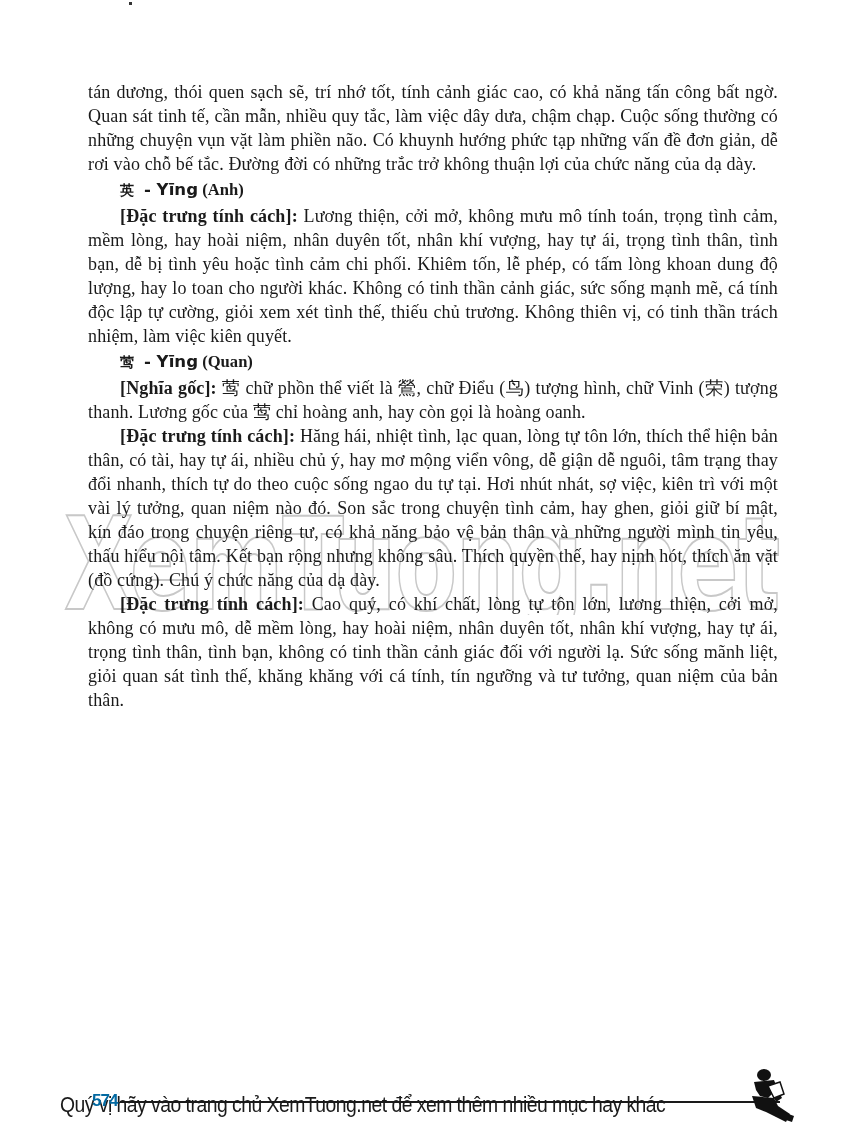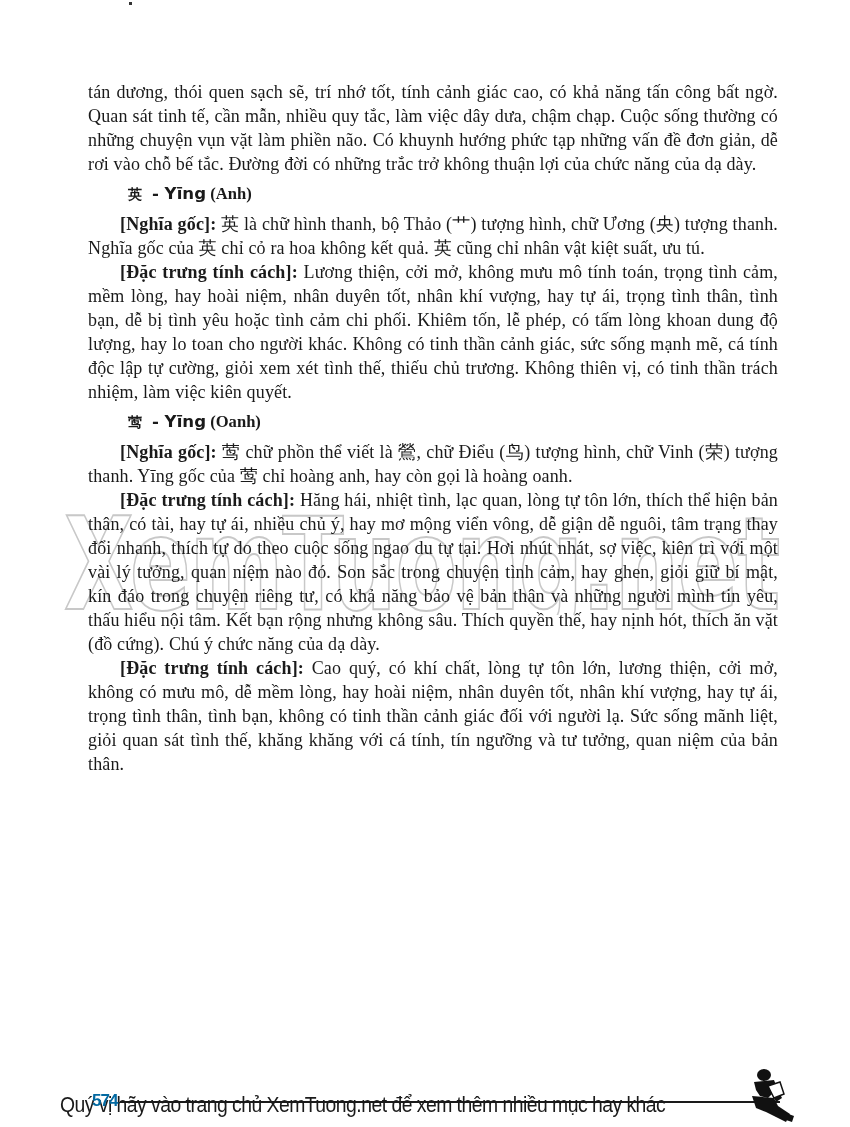--- a/index.html
+++ b/index.html
@@ -53,22 +53,22 @@
       line-height: 24px;
       text-align: justify;
       text-align-last: left;
       margin: 0;
       font-family: "Liberation Serif", "DejaVu Serif", serif;
       letter-spacing: 0.15px;
     }
     .indent { text-indent: 32px; }
     .head {
       font-size: 16.6px;
-      line-height: 20px;
-      margin: 8px;
+      line-height: 28px;
+      margin: 0;
       padding-left: 32px;
       font-family: "Liberation Serif", "DejaVu Serif", serif;
     }
     .head .hanzi { font-weight: bold; font-family: "DejaVu Sans", sans-serif; font-size: 14px; }
     .head .pinyin { font-weight: bold; font-family: "DejaVu Sans", "Liberation Sans", sans-serif; }
     .head .viet { font-weight: bold; }
     .label {
       font-weight: bold;
     }
     .footer {
@@ -130,31 +130,30 @@
 
 <div class="page">
   <p class="p">tán dương, thói quen sạch sẽ, trí nhớ tốt, tính cảnh giác cao, có khả năng tấn công bất ngờ. Quan sát tinh tế, cần mẫn, nhiều quy tắc, làm việc dây dưa, chậm chạp. Cuộc sống thường có những chuyện vụn vặt làm phiền não. Có khuynh hướng phức tạp những vấn đề đơn giản, dễ rơi vào chỗ bế tắc. Đường đời có những trắc trở không thuận lợi của chức năng của dạ dày.</p>
 
   <div>
     <p class="head">
       <span class="hanzi">英</span>
       <span class="pinyin">&nbsp;-&nbsp;</span><span class="pinyin">Yīng</span>
       <span class="viet">(Anh)</span>
     </p>
-    <p class="p indent"><span class="label">[Nghĩa gốc]:</span><span> 英 là chữ hình thanh, bộ Thảo (艹) tượng hình, chữ Ương (央) tượng thanh. Nghĩa gốc của 英 chỉ cỏ ra hoa không kết quả. 英 cũng chỉ nhân vật kiệt suất, ưu tú.</span></p>
     <p class="p indent"><span class="label">[Đặc trưng tính cách]:</span><span> Lương thiện, cởi mở, không mưu mô tính toán, trọng tình cảm, mềm lòng, hay hoài niệm, nhân duyên tốt, nhân khí vượng, hay tự ái, trọng tình thân, tình bạn, dễ bị tình yêu hoặc tình cảm chi phối. Khiêm tốn, lễ phép, có tấm lòng khoan dung độ lượng, hay lo toan cho người khác. Không có tinh thần cảnh giác, sức sống mạnh mẽ, cá tính độc lập tự cường, giỏi xem xét tình thế, thiếu chủ trương. Không thiên vị, có tinh thần trách nhiệm, làm việc kiên quyết.</span></p>
   </div>
 
   <div>
     <p class="head">
       <span class="hanzi">莺</span>
       <span class="pinyin">&nbsp;-&nbsp;</span><span class="pinyin">Yīng</span>
-      <span class="viet">(Oanh)</span>
+      <span class="viet">(Quan)</span>
     </p>
-    <p class="p indent"><span class="label">[Nghĩa gốc]:</span><span> 莺 chữ phồn thể viết là 鶯, chữ Điểu (鸟) tượng hình, chữ Vinh (荣) tượng thanh. Yīng gốc của 莺 chỉ hoàng anh, hay còn gọi là hoàng oanh.</span></p>
+    <p class="p indent"><span class="label">[Nghĩa gốc]:</span><span> 莺 chữ phồn thể viết là 鶯, chữ Điểu (鸟) tượng hình, chữ Vinh (荣) tượng thanh. Lương gốc của 莺 chỉ hoàng anh, hay còn gọi là hoàng oanh.</span></p>
     <p class="p indent"><span class="label">[Đặc trưng tính cách]:</span><span> Hăng hái, nhiệt tình, lạc quan, lòng tự tôn lớn, thích thể hiện bản thân, có tài, hay tự ái, nhiều chủ ý, hay mơ mộng viển vông, dễ giận dễ nguôi, tâm trạng thay đổi nhanh, thích tự do theo cuộc sống ngao du tự tại. Hơi nhút nhát, sợ việc, kiên trì với một vài lý tưởng, quan niệm nào đó. Son sắc trong chuyện tình cảm, hay ghen, giỏi giữ bí mật, kín đáo trong chuyện riêng tư, có khả năng bảo vệ bản thân và những người mình tin yêu, thấu hiểu nội tâm. Kết bạn rộng nhưng không sâu. Thích quyền thế, hay nịnh hót, thích ăn vặt (đồ cứng). Chú ý chức năng của dạ dày.</span></p>
   </div>
 
   <div>
     <p class="p indent"><span class="label">[Đặc trưng tính cách]:</span><span> Cao quý, có khí chất, lòng tự tôn lớn, lương thiện, cởi mở, không có mưu mô, dễ mềm lòng, hay hoài niệm, nhân duyên tốt, nhân khí vượng, hay tự ái, trọng tình thân, tình bạn, không có tinh thần cảnh giác đối với người lạ. Sức sống mãnh liệt, giỏi quan sát tình thế, khăng khăng với cá tính, tín ngưỡng và tư tưởng, quan niệm của bản thân.</span></p>
   </div>
 </div>
 
 <div class="footer">
   <div class="footer-text">Quý vị hãy vào trang chủ XemTuong.net để xem thêm nhiều mục hay khác</div>

